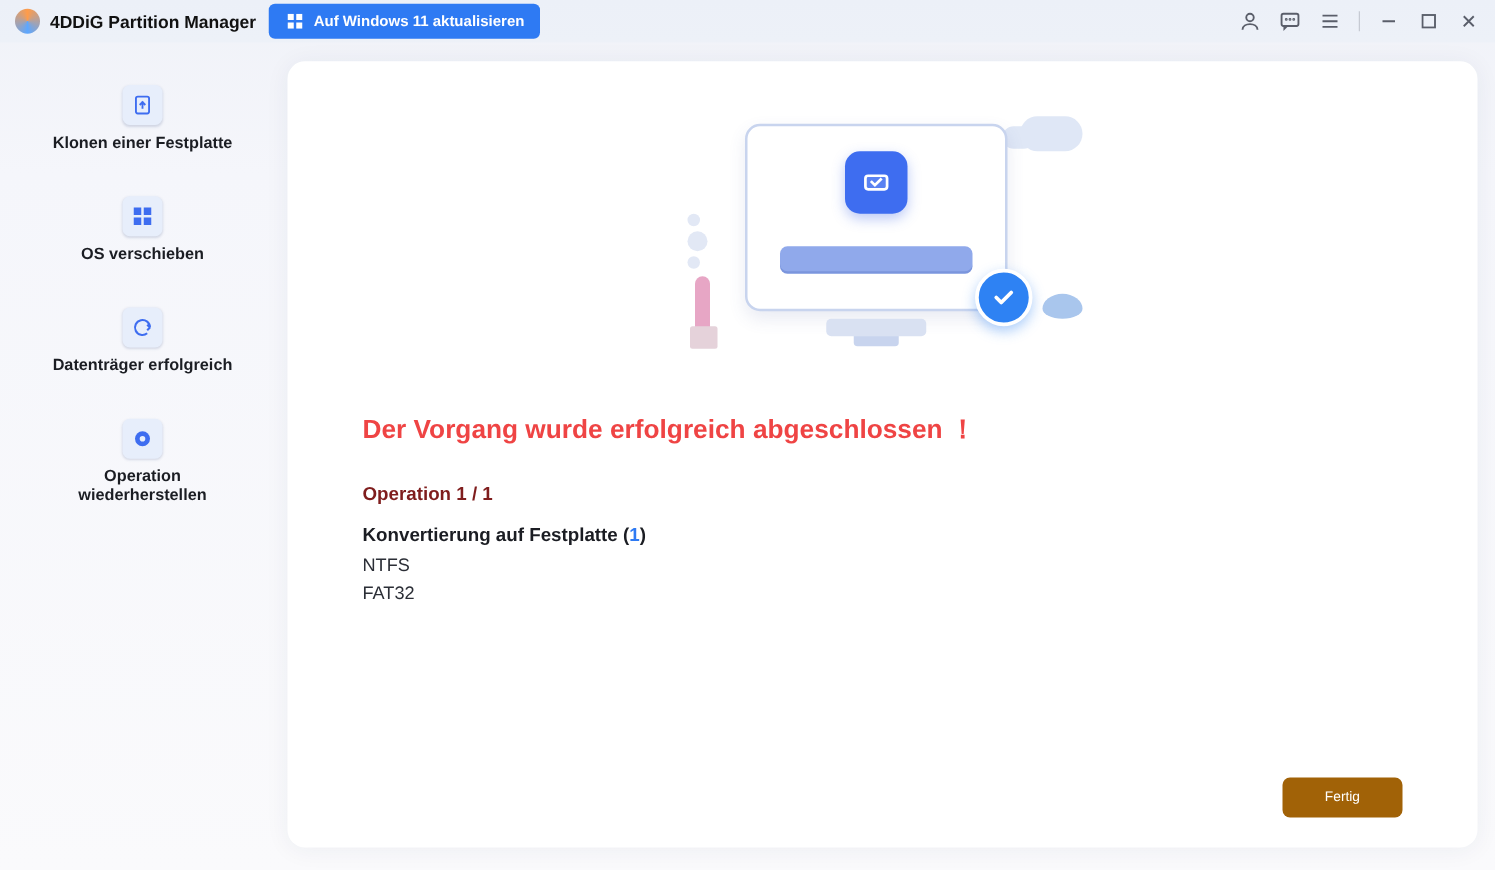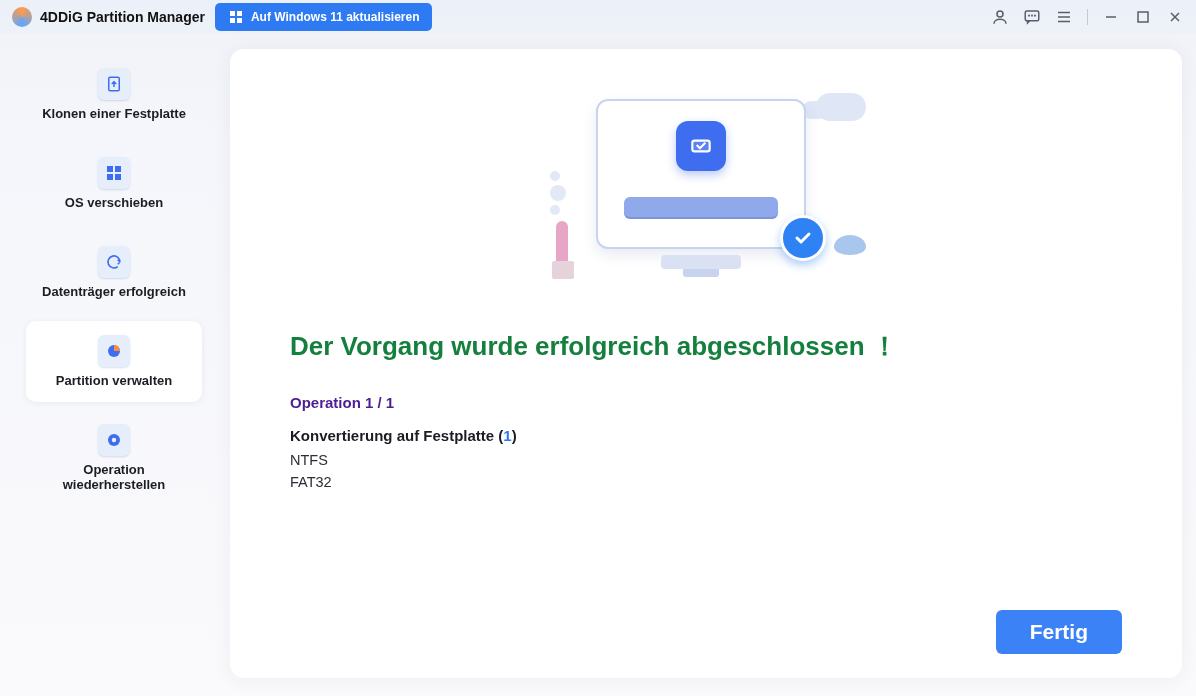--- a/index.html
+++ b/index.html
@@ -207,54 +207,54 @@
       height: 60px;
     }
     .pot { position:absolute; bottom:0; left:6px; width:22px; height:18px; background:#e5d2da; border-radius:2px; }
     .leaf { position:absolute; bottom:16px; left:10px; width:12px; height:42px; background:#e7a6c5; border-radius:10px 10px 2px 2px; }
     .dots { position:absolute; left:14px; top:78px; }
     .dot { width:10px; height:10px; background:#e2e8f5; border-radius:50%; display:block; margin:4px 0; }
     .bdot { width:16px; height:16px; }
     .bird { position:absolute; right:10px; bottom:44px; width:32px; height:20px; background:#a9c6ed; border-radius:50% 50% 50% 50%/60% 60% 40% 40%; }
 
     .success-title {
-      font-size: 26px;
+      font-size: 21px;
       font-weight: 800;
-      color: #15803d;
+      color: #ef4444;
       margin-bottom: 30px;
     }
     .op-heading {
       font-size: 15px;
       font-weight: 700;
-      color: #4c1d95;
+      color: #7f1d1d;
       margin-bottom: 16px;
     }
     .op-subheading {
       font-size: 15px;
       font-weight: 700;
       color: #1b1d23;
       margin-bottom: 6px;
     }
     .op-subheading .highlight { color: #2e7af3; }
     .detail-row {
       display: flex;
       font-size: 14.5px;
       color: #2b2e36;
       line-height: 1.5;
     }
     .detail-label { width: 275px; }
     .finish-btn {
       margin-top: auto;
       align-self: flex-end;
-      background: #3b82f6;
+      background: #a16207;
       color: #fff;
       border-radius: 6px;
       padding: 10px 34px;
-      font-size: 21px;
-      font-weight: 700;
+      font-size: 11px;
+      font-weight: 400;
       cursor: pointer;
     }
   </style>
 </head>
 <body>
 
 <div class="titlebar">
   <div class="app-logo"></div>
   <div class="app-title">4DDiG Partition Manager</div>
   <div class="update-btn">
@@ -335,29 +335,20 @@
 
     <div class="nav-item">
       <div class="nav-icon-wrap">
         <svg width="18" height="18" viewBox="0 0 24 24" fill="none" stroke="#3e6df0" stroke-width="2.2">
             <path d="M20 12a8 8 0 10-3 6.2M20 12l-3-3m3 3l-3 3"></path>
           </svg>
       </div>
       <div class="nav-label">Datenträger erfolgreich</div>
     </div>
 
-    <div class="nav-item active">
-      <div class="nav-icon-wrap">
-        <svg width="18" height="18" viewBox="0 0 24 24">
-            <circle cx="12" cy="12" r="8" fill="#3e6df0"></circle>
-            <path d="M12 4a8 8 0 018 8h-8z" fill="#ff8c3e"></path>
-          </svg>
-      </div>
-      <div class="nav-label">Partition verwalten</div>
-    </div>
 
     <div class="nav-item">
       <div class="nav-icon-wrap">
         <svg width="18" height="18" viewBox="0 0 24 24">
             <circle cx="12" cy="12" r="8" fill="#3e6df0"></circle>
             <circle cx="12" cy="12" r="3" fill="#e7eefb"></circle>
           </svg>
       </div>
       <div class="nav-label">Operation wiederherstellen</div>
     </div>

